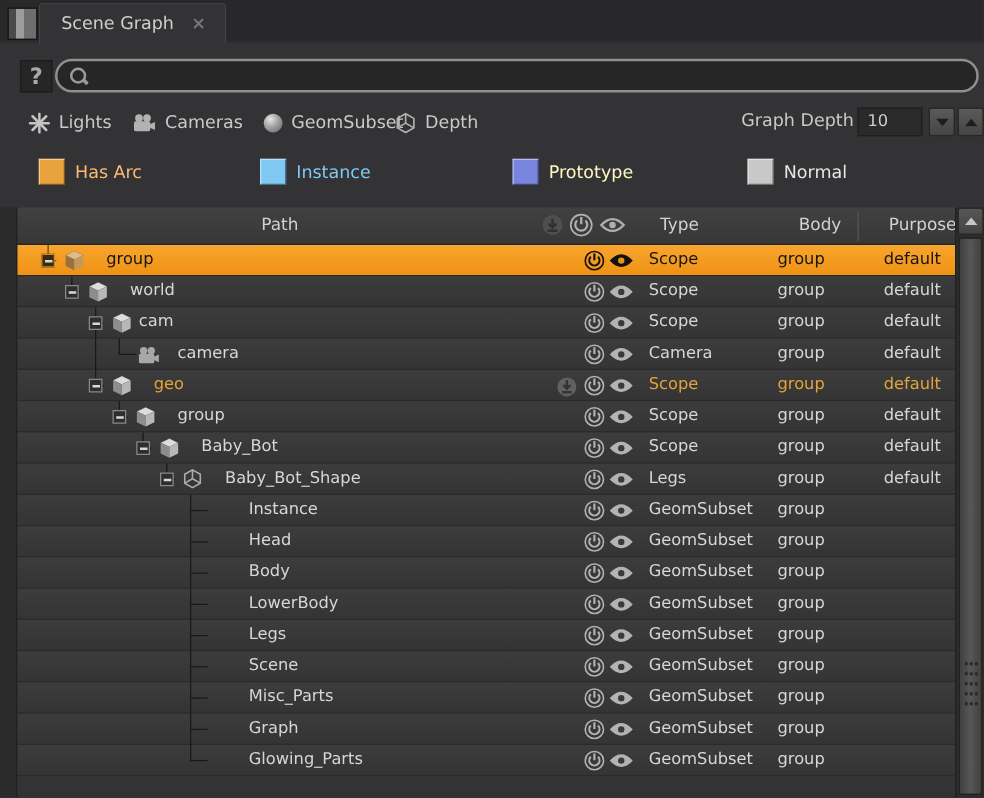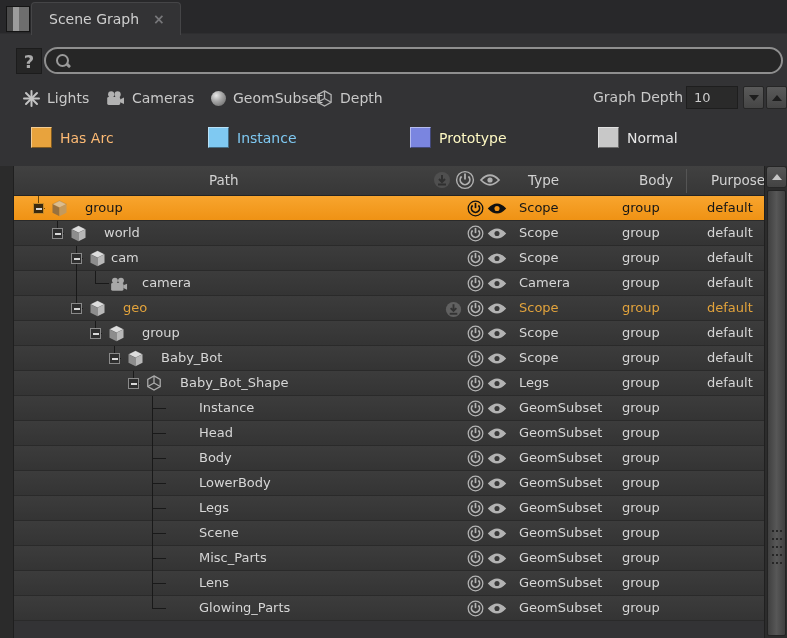--- a/index.html
+++ b/index.html
@@ -507,21 +507,21 @@
   <path d="M2 7 Q11 -2.5 20 7 Q11 16.5 2 7 Z" fill="#b3b3b3" stroke="#b3b3b3" stroke-width="1.6"></path>
   <circle cx="11" cy="7" r="2.8" fill="#3a3a3a"></circle>
         </svg></span>
       <span class="c-type">GeomSubset</span>
       <span class="c-kind">group</span>
       <span class="c-purpose"></span>
     </div>
     <div class="row">
       <span class="tl" style="left:138px;top:0;width:1px;height:25px"></span>
       <span class="tl" style="left:138px;top:12px;width:14px;height:1px"></span>
-      <span class="rlabel" style="left:185px">Lens</span>
+      <span class="rlabel" style="left:185px">Graph</span>
       <span class="c-power"><svg width="17" height="17" viewBox="0 0 20 20">
   <circle cx="10" cy="10" r="8.6" fill="none" stroke="#b3b3b3" stroke-width="1.5"></circle>
   <path d="M6.6 6.4 A4.8 4.8 0 1 0 13.4 6.4" fill="none" stroke="#b3b3b3" stroke-width="2"></path>
   <line x1="10" y1="3.4" x2="10" y2="9.6" stroke="#b3b3b3" stroke-width="2"></line>
         </svg></span>
       <span class="c-eye"><svg width="20" height="13" viewBox="0 0 22 14">
   <path d="M2 7 Q11 -2.5 20 7 Q11 16.5 2 7 Z" fill="#b3b3b3" stroke="#b3b3b3" stroke-width="1.6"></path>
   <circle cx="11" cy="7" r="2.8" fill="#3a3a3a"></circle>
         </svg></span>
       <span class="c-type">GeomSubset</span>

